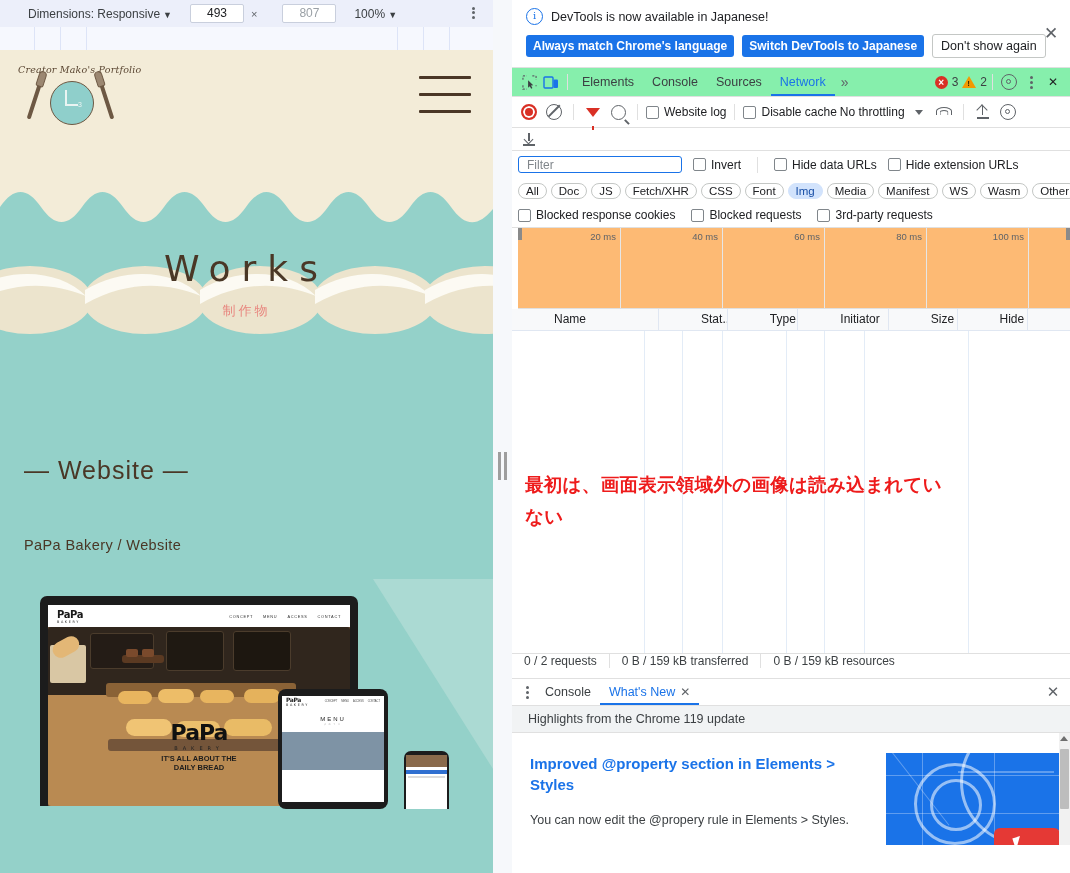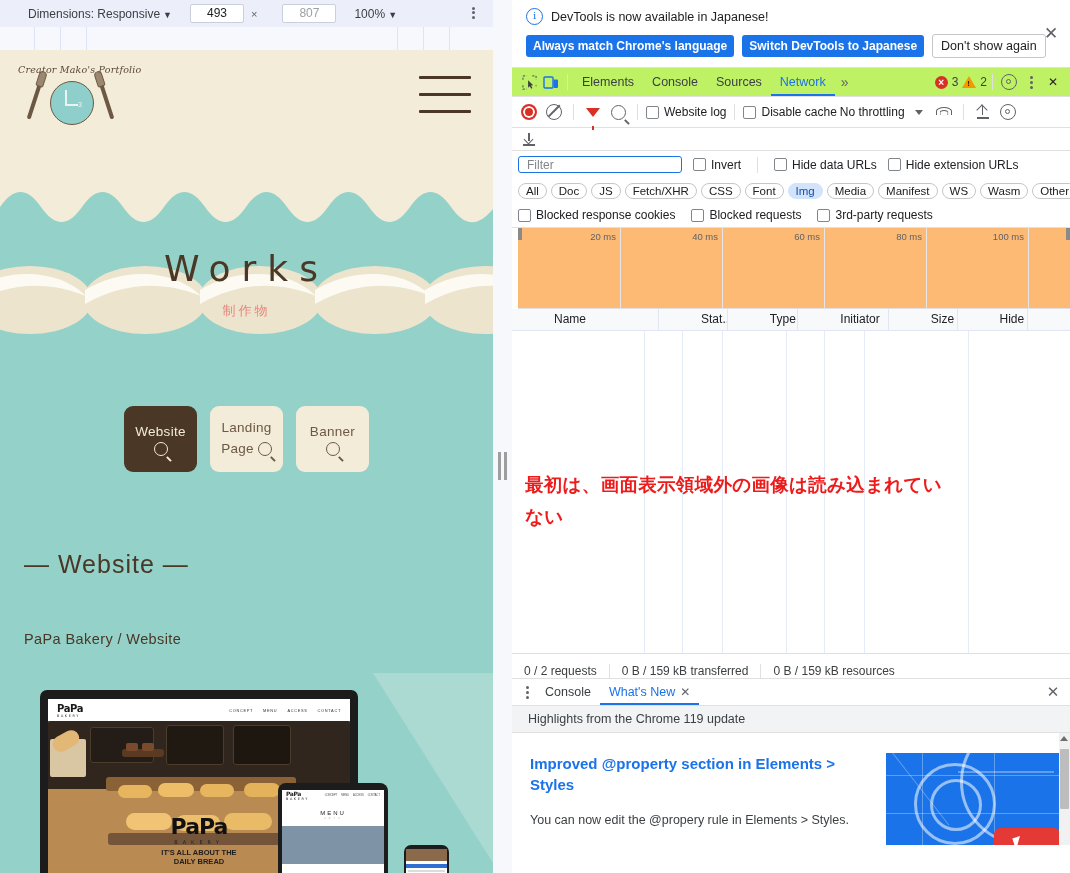--- a/index.html
+++ b/index.html
@@ -132,21 +132,21 @@
   #lang-banner{position:relative;height:68px;border-bottom:1px solid #e0e0e0;background:#fff;padding:8px 10px 0 14px;box-sizing:border-box;}
   .banner-row1{display:flex;align-items:center;gap:8px;}
   .info-ic{width:15px;height:15px;border:1.4px solid #1a73e8;border-radius:50%;color:#1a73e8;font-size:10px;line-height:13px;text-align:center;font-family:"DejaVu Serif",serif;flex:none;}
   .banner-txt{font-size:12.5px;color:#202124;}
   .banner-row2{display:flex;align-items:center;gap:8px;margin-top:9px;}
   .btn-blue{background:#1a73e8;color:#fff;border:none;border-radius:3px;padding:4px 7px;font-size:12px;font-weight:bold;font-family:"Liberation Sans",sans-serif;cursor:pointer;white-space:nowrap;}
   .btn-plain{background:#fff;color:#202124;border:1px solid #c4c7c5;border-radius:3px;padding:4px 8px;font-size:12.5px;font-family:"Liberation Sans",sans-serif;cursor:pointer;white-space:nowrap;}
   #banner-close{position:absolute;right:8px;top:22px;width:22px;height:22px;color:#5f6368;font-size:17px;line-height:22px;text-align:center;cursor:pointer;font-family:"DejaVu Sans",sans-serif;}
 
   
-  #dt-tabs{height:28px;border-bottom:1px solid #e0e0e0;display:flex;align-items:center;padding:0 6px;background:#bef264;position:relative;}
+  #dt-tabs{height:28px;border-bottom:1px solid #e0e0e0;display:flex;align-items:center;padding:0 6px;background:#86efac;position:relative;}
   .ic-btn{width:22px;height:22px;display:flex;align-items:center;justify-content:center;cursor:pointer;}
   .dt-tab{padding:0 9px;height:27px;line-height:27px;font-size:12.5px;color:#3c4043;cursor:pointer;white-space:nowrap;}
   .dt-tab.sel{color:#1a73e8;box-shadow:inset 0 -2px 0 #1a73e8;}
   .more-chev{color:#5f6368;font-size:14px;padding:0 6px;cursor:pointer;}
   .vdiv{width:1px;height:16px;background:#e0e0e0;margin:0 5px;}
   .err-grp{display:flex;align-items:center;gap:4px;margin-left:auto;font-size:12px;color:#3c4043;}
   .err-dot{width:13px;height:13px;border-radius:50%;background:#d93025;color:#fff;font-size:10px;line-height:13px;text-align:center;font-weight:bold;}
   .warn-tri{width:0;height:0;border-left:7px solid transparent;border-right:7px solid transparent;border-bottom:12px solid #f29900;position:relative;}
   .warn-tri::after{content:"!";position:absolute;left:-2px;top:3px;font-size:8px;color:#3c2a00;font-weight:bold;}
 
@@ -198,21 +198,21 @@
   #net-head{height:21px;display:flex;align-items:center;background:#f8f9fa;border-bottom:1px solid #e0e7f2;font-size:12px;color:#202124;}
   #net-head .c{padding-left:6px;border-right:1px solid #e0e7f2;height:21px;line-height:21px;box-sizing:border-box;overflow:hidden;white-space:nowrap;margin-left:36px;}
   #net-head .c.last{border-right:none;flex:1;position:relative;}
 
   
   #net-body{position:relative;height:322px;background:#fff;overflow:hidden;}
   #net-body .gl{position:absolute;top:0;width:1px;height:322px;background:#e3ecf7;}
   #annot{position:absolute;left:13px;top:138px;width:420px;font-size:18.5px;font-weight:bold;color:#ee1b1b;line-height:1.72;letter-spacing:.3px;font-family:"DejaVu Sans",sans-serif;}
 
   
-  #net-summary{height:24px;display:flex;align-items:flex-end;border-top:1px solid #e0e0e0;border-bottom:1px solid #e0e0e0;font-size:12px;color:#3c4043;padding-left:12px;gap:0;}
+  #net-summary{height:24px;display:flex;align-items:flex-start;border-top:1px solid #e0e0e0;border-bottom:1px solid #e0e0e0;font-size:12px;color:#3c4043;padding-left:12px;gap:0;}
   #net-summary span{padding:0 12px;border-right:1px solid #e0e0e0;}
   #net-summary span:first-child{padding-left:0;}
   #net-summary span:last-child{border-right:none;}
 
   
   #drawer-tabs{height:26px;display:flex;align-items:center;padding-left:6px;border-bottom:1px solid #e0e0e0;position:relative;background:#fff;}
   .kebab-v{width:18px;height:18px;display:flex;flex-direction:column;justify-content:center;align-items:center;cursor:pointer;}
   .kebab-v i{width:3px;height:3px;border-radius:50%;background:#5f6368;margin:1px 0;}
   .dw-tab{padding:0 9px;height:25px;line-height:25px;font-size:12.5px;color:#3c4043;cursor:pointer;}
   .dw-tab.sel{color:#1a73e8;box-shadow:inset 0 -2px 0 #1a73e8;}
@@ -304,37 +304,20 @@
             <path d="M95,30 C135,6 185,10 211,36 C177,22 137,20 95,44 Z"></path>
             <path d="M210,30 C250,6 300,10 326,36 C292,22 252,20 210,44 Z"></path>
             <path d="M325,30 C365,6 415,10 441,36 C407,22 367,20 325,44 Z"></path>
             <path d="M435,30 C475,6 525,10 551,36 C517,22 477,20 435,44 Z"></path>
           </g>
         </svg>
         <div class="works-title">Works</div>
         <div class="works-sub">制作物</div>
       </div>
 
-      <div class="cat-row">
-        <div class="cat active">
-          <span>Website</span>
-          <span class="mag"></span>
-        </div>
-        <div class="cat idle">
-          <span>Landing</span>
-          <span class="lbl2">
-              <span>Page</span>
-              <span class="mag"></span>
-            </span>
-        </div>
-        <div class="cat idle">
-          <span>Banner</span>
-          <span class="mag"></span>
-        </div>
-      </div>
 
       <div class="sec-title">— Website —</div>
       <div class="work-label">PaPa Bakery / Website</div>
 
       <div class="mockup">
         <div class="mock-tri"></div>
 
         <div class="laptop">
           <div class="laptop-screen">
             <div class="ls-nav">

